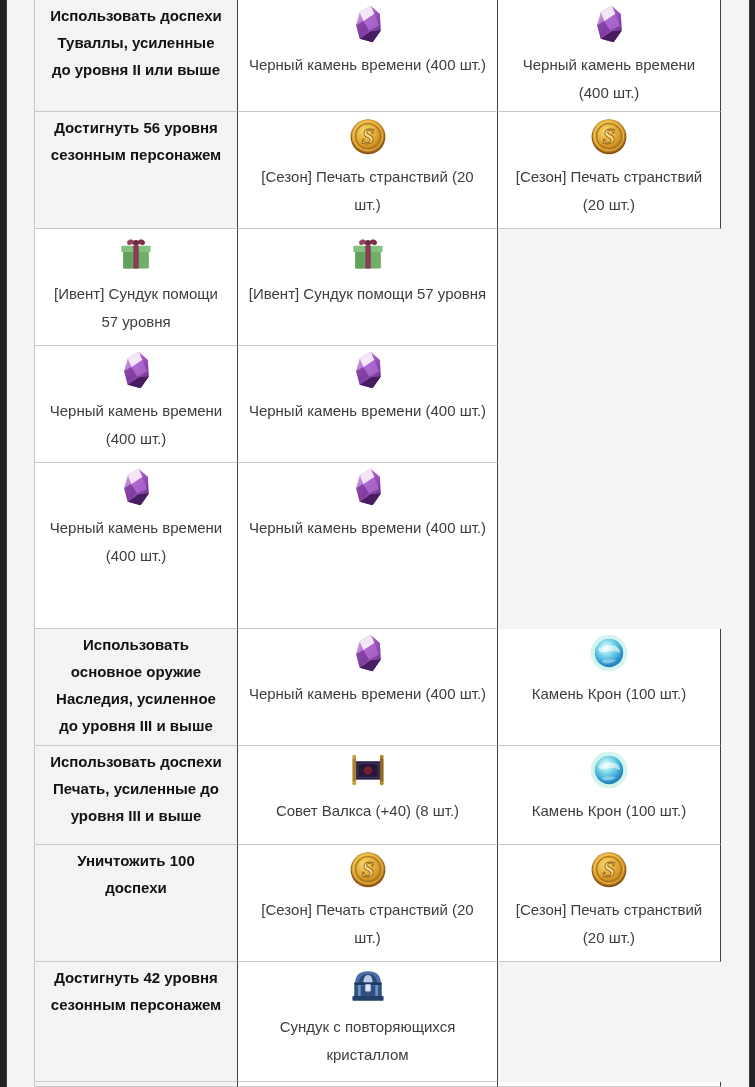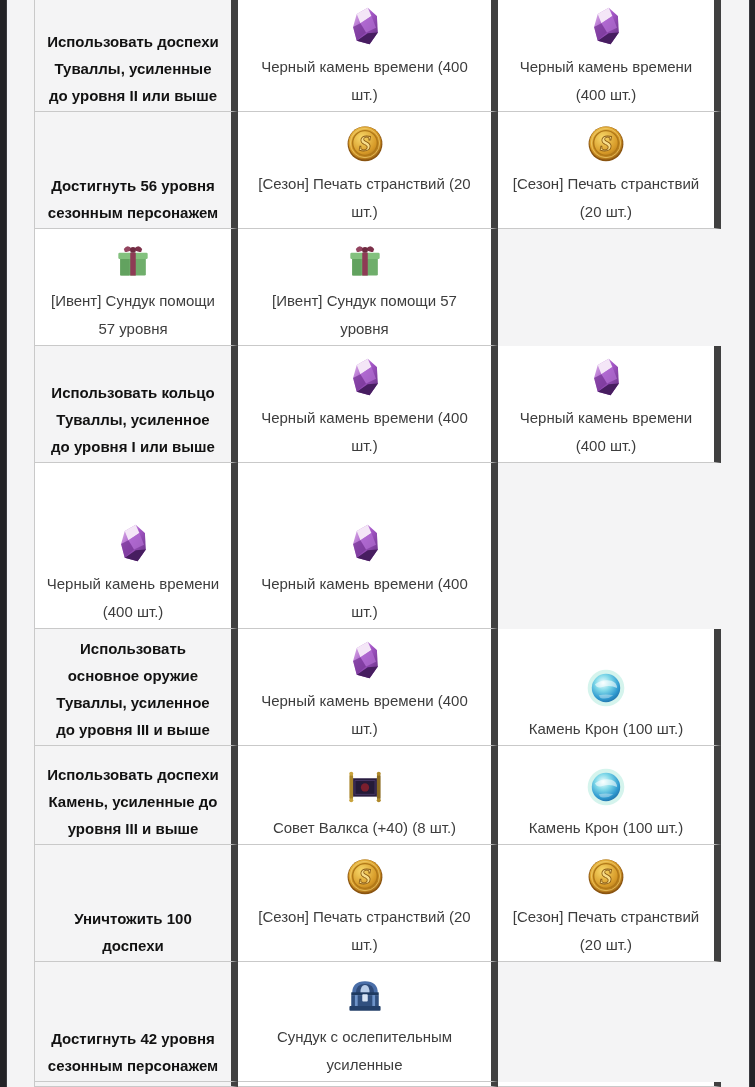--- a/index.html
+++ b/index.html
@@ -6,23 +6,23 @@
   html,body { width:755px; height:1087px; overflow:hidden;
     font-family:"Liberation Sans", sans-serif; }
   .page { position:relative; width:755px; height:1087px;
     background:#f4f4f5; overflow:hidden; }
   .edge { position:absolute; top:0; bottom:0; background:#232327; }
   .edge-left  { left:0; width:7px; border-right:1px solid #3b3b40; }
   .edge-right { right:0; width:6px; border-left:1px solid #3b3b40; }
   .rewards-table { position:absolute; left:34px; top:0;
     border-left:1px solid #c9c9c9; }
   .row { display:grid; grid-template-columns:203px 260px 223px; }
-  .cell { border-right:7px solid #404040; border-bottom:1px solid #c9c9c9;
+  .cell { border-right:1px solid #404040; border-bottom:1px solid #c9c9c9;
     display:flex; flex-direction:column; align-items:center;
-    justify-content:flex-end; text-align:center; overflow:hidden; }
+    justify-content:flex-start; text-align:center; overflow:hidden; }
   .task-cell { background:#f4f4f5; color:#121212; font-weight:bold;
     font-size:15px; line-height:27px; padding:2px 12px; }
   .reward-cell { background:#ffffff; color:#3d3d3d; font-size:15px;
     line-height:28px; padding:2px 10px; }
   .item-icon { width:44px; height:44px; margin-bottom:5px; flex:0 0 auto; }
   .reward-label { width:100%; }
   .svg-defs { position:absolute; width:0; height:0; overflow:hidden; }
 </style>
 </head>
 <body>
@@ -167,23 +167,20 @@
           <div class="reward-label">[Ивент] Сундук помощи 57 уровня</div>
         </div>
         <div class="cell reward-cell">
           <svg class="item-icon" viewBox="0 0 48 48">
             <use href="#sym-event-gift-box"></use>
           </svg>
           <div class="reward-label">[Ивент] Сундук помощи 57 уровня</div>
         </div>
       </div>
       <div class="row" style="height: 117px;">
-        <div class="cell task-cell">
-          <div class="task-text">Использовать кольцо Туваллы, усиленное до уровня I или выше</div>
-        </div>
         <div class="cell reward-cell">
           <svg class="item-icon" viewBox="0 0 48 48">
             <use href="#sym-black-time-stone"></use>
           </svg>
           <div class="reward-label">Черный камень времени (400 шт.)</div>
         </div>
         <div class="cell reward-cell">
           <svg class="item-icon" viewBox="0 0 48 48">
             <use href="#sym-black-time-stone"></use>
           </svg>
@@ -199,38 +196,38 @@
         </div>
         <div class="cell reward-cell">
           <svg class="item-icon" viewBox="0 0 48 48">
             <use href="#sym-black-time-stone"></use>
           </svg>
           <div class="reward-label">Черный камень времени (400 шт.)</div>
         </div>
       </div>
       <div class="row" style="height: 117px;">
         <div class="cell task-cell">
-          <div class="task-text">Использовать основное оружие Туваллы, усиленное до уровня III и выше</div>
+          <div class="task-text">Использовать основное оружие Наследия, усиленное до уровня III и выше</div>
         </div>
         <div class="cell reward-cell">
           <svg class="item-icon" viewBox="0 0 48 48">
             <use href="#sym-black-time-stone"></use>
           </svg>
           <div class="reward-label">Черный камень времени (400 шт.)</div>
         </div>
         <div class="cell reward-cell">
           <svg class="item-icon" viewBox="0 0 48 48">
             <use href="#sym-cron-stone"></use>
           </svg>
           <div class="reward-label">Камень Крон (100 шт.)</div>
         </div>
       </div>
       <div class="row" style="height: 99px;">
         <div class="cell task-cell">
-          <div class="task-text">Использовать доспехи Камень, усиленные до уровня III и выше</div>
+          <div class="task-text">Использовать доспехи Печать, усиленные до уровня III и выше</div>
         </div>
         <div class="cell reward-cell">
           <svg class="item-icon" viewBox="0 0 48 48">
             <use href="#sym-valks-scroll"></use>
           </svg>
           <div class="reward-label">Совет Валкса (+40) (8 шт.)</div>
         </div>
         <div class="cell reward-cell">
           <svg class="item-icon" viewBox="0 0 48 48">
             <use href="#sym-cron-stone"></use>
@@ -256,21 +253,21 @@
         </div>
       </div>
       <div class="row" style="height: 120px;">
         <div class="cell task-cell">
           <div class="task-text">Достигнуть 42 уровня сезонным персонажем</div>
         </div>
         <div class="cell reward-cell">
           <svg class="item-icon" viewBox="0 0 48 48">
             <use href="#sym-brilliant-chest"></use>
           </svg>
-          <div class="reward-label">Сундук с ослепительным усиленные</div>
+          <div class="reward-label">Сундук с повторяющихся кристаллом</div>
         </div>
       </div>
       <div class="row" style="height: 5px;">
         <div class="cell task-cell">
           <div class="task-text"></div>
         </div>
         <div class="cell reward-cell"></div>
         <div class="cell reward-cell"></div>
       </div>
     </div>

